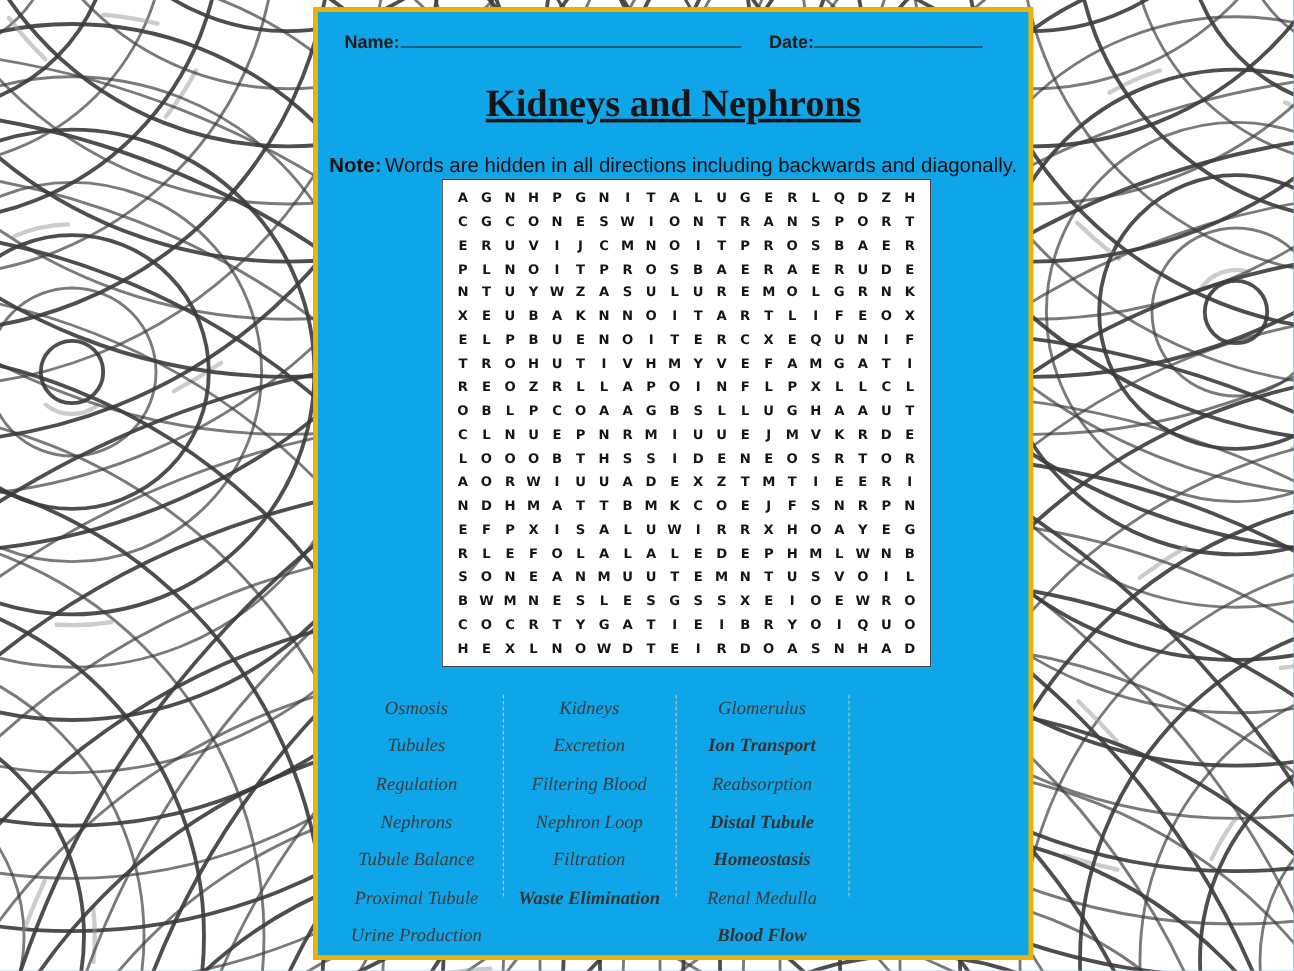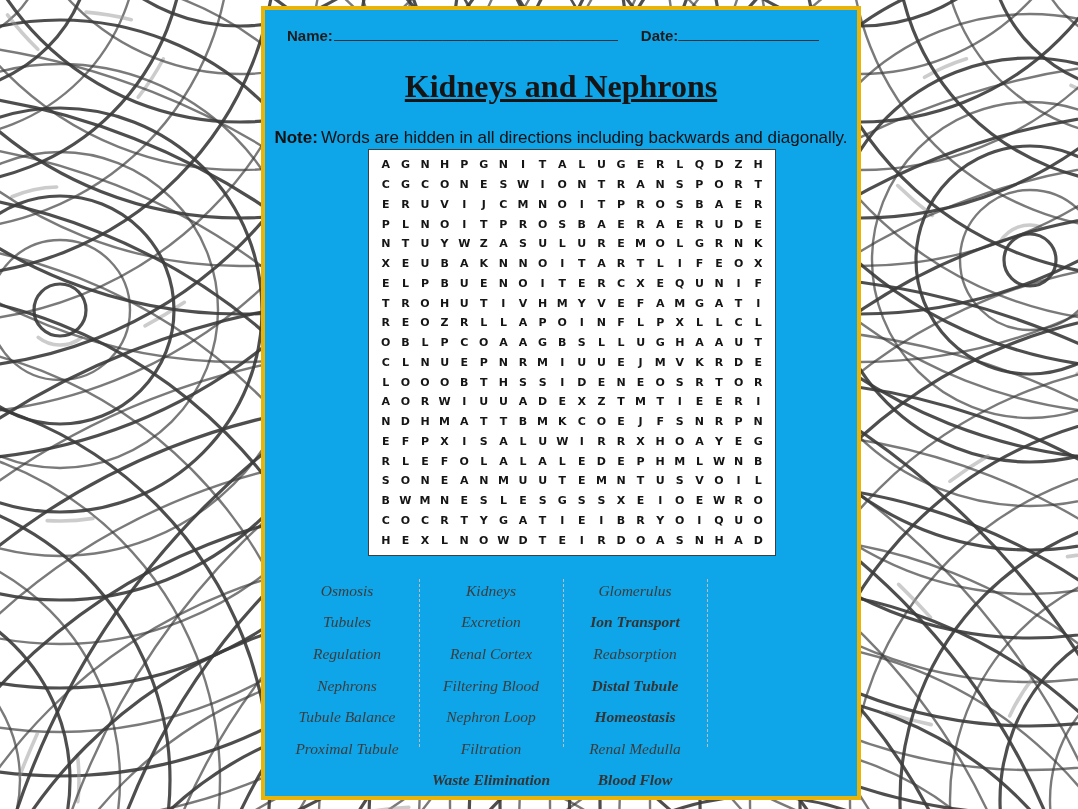--- a/index.html
+++ b/index.html
@@ -682,25 +682,25 @@
     <div class="divider" style="left:143.5px"></div>
     <div class="divider" style="left:287.5px"></div>
     <div class="divider" style="left:431.5px"></div>
   <div class="word-col">
         <div class="word">Osmosis</div>
         <div class="word">Tubules</div>
         <div class="word">Regulation</div>
         <div class="word">Nephrons</div>
         <div class="word">Tubule Balance</div>
         <div class="word">Proximal Tubule</div>
+        <div class="word">Urine Production</div>
       </div>
       <div class="word-col">
         <div class="word">Kidneys</div>
         <div class="word">Excretion</div>
-        <div class="word">Renal Cortex</div>
         <div class="word">Filtering Blood</div>
         <div class="word">Nephron Loop</div>
         <div class="word">Filtration</div>
         <div class="word bold">Waste Elimination</div>
       </div>
       <div class="word-col">
         <div class="word">Glomerulus</div>
         <div class="word bold">Ion Transport</div>
         <div class="word">Reabsorption</div>
         <div class="word bold">Distal Tubule</div>

